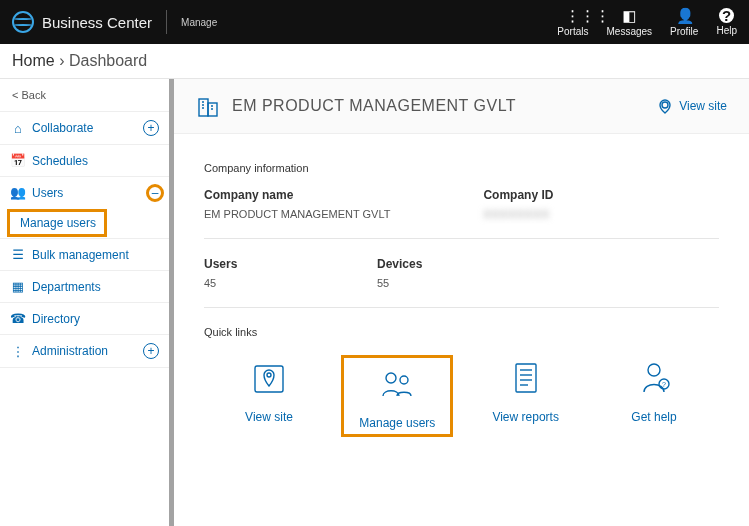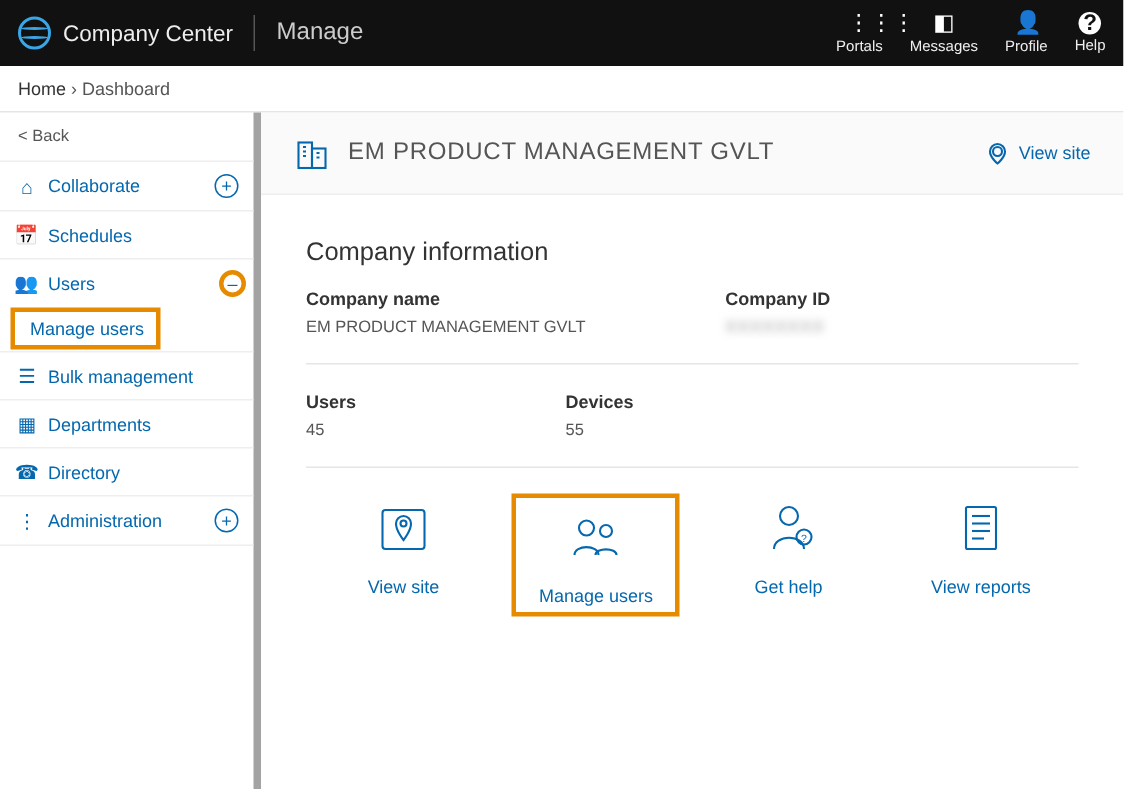--- a/index.html
+++ b/index.html
@@ -4,60 +4,60 @@
 <style>
   * { box-sizing: border-box; margin: 0; padding: 0; }
   body { font-family: Arial, Helvetica, sans-serif; font-size: 13px; color: #333; background: #fff; width: 749px; height: 526px; overflow: hidden; }
   .topbar { background: #111; color: #fff; height: 44px; display: flex; align-items: center; padding: 0 12px; }
   .logo-circle { width: 22px; height: 22px; border: 2px solid #3aa6e6; border-radius: 50%; position: relative; margin-right: 8px; }
   .logo-circle::before, .logo-circle::after { content:""; position:absolute; left:0; right:0; height:2px; background:#3aa6e6; }
   .logo-circle::before { top: 5px; border-radius: 50%; }
   .logo-circle::after { bottom: 5px; border-radius: 50%; }
   .brand { font-size: 15px; color: #eee; font-weight: 300; }
   .vdiv { width:1px; height:24px; background:#555; margin: 0 14px; }
-  .manage-tab { color: #ccc; font-size: 16px; }
+  .manage-tab { color: #ccc; font-size: 10px; }
   .top-right { margin-left:auto; display:flex; gap:18px; }
   .top-item { display:flex; flex-direction:column; align-items:center; font-size:10px; color:#eee; gap:2px; cursor:pointer; }
   .top-item svg, .top-item .glyph { width:16px; height:16px; fill:#fff; color:#fff; font-size:15px; line-height:16px; text-align:center; }
-  .breadcrumb { padding: 8px 12px; font-size: 12px; color:#555; border-bottom:1px solid #e5e5e5; }
+  .breadcrumb { padding: 8px 12px; font-size: 16px; color:#555; border-bottom:1px solid #e5e5e5; }
   .breadcrumb a { color:#333; text-decoration:none; }
   .layout { display:flex; height: calc(526px - 44px - 28px); }
   .sidebar { width:174px; border-right:5px solid #a3a3a3; font-size:12px; }
   .sb-back { padding:10px 12px; color:#555; font-size:11px; cursor:pointer; }
   .sb-item { display:flex; align-items:center; padding:8px 10px; color:#0568ae; border-top:1px solid #eee; cursor:pointer; position:relative; }
   .sb-item:last-child { border-bottom:1px solid #eee; }
   .sb-item .ic { width:16px; display:inline-flex; justify-content:center; margin-right:6px; color:#0568ae; font-size:13px; }
   .sb-item .plus { margin-left:auto; width:16px; height:16px; border:1px solid #0568ae; border-radius:50%; display:flex; align-items:center; justify-content:center; font-size:12px; color:#0568ae; }
   .sb-sub { padding:6px 10px 6px 12px; color:#0568ae; cursor:pointer; }
   .hl-orange { outline:3px solid #e68a00; outline-offset:-2px; }
   .main { flex:1; padding: 0; overflow:auto; }
   .page-head { display:flex; align-items:center; padding:14px 22px; border-bottom:1px solid #eee; background:#fafafa; }
   .page-head .bldg { margin-right:10px; }
   .page-title { font-size:16px; letter-spacing:0.5px; color:#555; font-weight:400; }
   .view-site { margin-left:auto; color:#0568ae; font-size:12px; display:flex; align-items:center; gap:6px; cursor:pointer; }
   .content { padding: 18px 30px 26px 30px; }
-  .section-h { font-size:17px; color:#333; font-weight:400; margin: 10px 0 14px 0; }
+  .section-h { font-size:11px; color:#333; font-weight:400; margin: 10px 0 14px 0; }
   .row { display:flex; gap:93px; }
   .lbl { font-size:12px; font-weight:bold; color:#333; margin-bottom:6px; }
   .val { font-size:11px; color:#555; text-transform:uppercase; }
   .blur { filter: blur(3px); color:#999; letter-spacing:1px; }
   hr.sep { border:none; border-top:1px solid #e5e5e5; margin:18px 0; }
   .ql-row { display:flex; justify-content:space-between; margin-top:18px; padding: 0 10px; }
   .ql { display:flex; flex-direction:column; align-items:center; gap:10px; width:110px; cursor:pointer; }
   .ql .ql-ic { width:44px; height:44px; display:flex; align-items:center; justify-content:center; }
   .ql .ql-lbl { color:#0568ae; font-size:12px; }
   svg { stroke:#0568ae; fill:none; stroke-width:1.4; }
   .glyph { font-style: normal; }
 </style>
 </head>
 <body>
 
 <div class="topbar">
   <div class="logo-circle"></div>
-  <div class="brand">Company Center</div>
+  <div class="brand">Business Center</div>
   <div class="vdiv"></div>
   <div class="manage-tab">Manage</div>
   <div class="top-right">
     <div class="top-item">
       <span class="glyph">⋮⋮⋮</span>
       <span>Portals</span>
     </div>
     <div class="top-item">
       <span class="glyph">◧</span>
       <span>Messages</span>
@@ -163,20 +163,21 @@
           <div class="lbl">Users</div>
           <div class="val" style="text-transform:none;">45</div>
         </div>
         <div>
           <div class="lbl">Devices</div>
           <div class="val" style="text-transform:none;">55</div>
         </div>
       </div>
       <hr class="sep">
 
+      <div class="section-h">Quick links</div>
       <div class="ql-row">
         <div class="ql">
           <div class="ql-ic">
               <svg width="40" height="40">
                 <rect x="6" y="8" width="28" height="26" rx="2"></rect>
                 <path d="M20 12 A5 5 0 0 1 25 17 C25 22 20 28 20 28 C20 28 15 22 15 17 A5 5 0 0 1 20 12 Z"></path>
                 <circle cx="20" cy="17" r="2"></circle>
               </svg>
             </div>
           <div class="ql-lbl">View site</div>
@@ -184,40 +185,40 @@
         <div class="ql hl-orange" style="padding:6px;">
           <div class="ql-ic">
               <svg width="40" height="40">
                 <circle cx="14" cy="14" r="5"></circle>
                 <circle cx="27" cy="16" r="4"></circle>
                 <path d="M6 32 C6 25 22 25 22 32"></path>
                 <path d="M20 32 C20 27 34 27 34 32"></path>
               </svg>
             </div>
           <div class="ql-lbl">Manage users</div>
-        </div>
-        <div class="ql">
-          <div class="ql-ic">
-              <svg width="40" height="40">
-                <circle cx="20" cy="12" r="6"></circle>
-                <path d="M10 34 C10 24 30 24 30 34"></path>
-                <circle cx="30" cy="26" r="5"></circle>
-                <text x="30" y="29" font-size="7" text-anchor="middle" stroke="none" fill="#0568ae">?</text>
-              </svg>
-            </div>
-          <div class="ql-lbl">Get help</div>
         </div>
         <div class="ql">
           <div class="ql-ic">
               <svg width="40" height="40">
                 <rect x="10" y="6" width="20" height="28" rx="1"></rect>
                 <line x1="14" y1="12" x2="26" y2="12"></line>
                 <line x1="14" y1="17" x2="26" y2="17"></line>
                 <line x1="14" y1="22" x2="26" y2="22"></line>
                 <line x1="14" y1="27" x2="22" y2="27"></line>
               </svg>
             </div>
           <div class="ql-lbl">View reports</div>
         </div>
+        <div class="ql">
+          <div class="ql-ic">
+              <svg width="40" height="40">
+                <circle cx="20" cy="12" r="6"></circle>
+                <path d="M10 34 C10 24 30 24 30 34"></path>
+                <circle cx="30" cy="26" r="5"></circle>
+                <text x="30" y="29" font-size="7" text-anchor="middle" stroke="none" fill="#0568ae">?</text>
+              </svg>
+            </div>
+          <div class="ql-lbl">Get help</div>
+        </div>
       </div>
     </div>
   </div>
 </div>
 
 </body></html>

